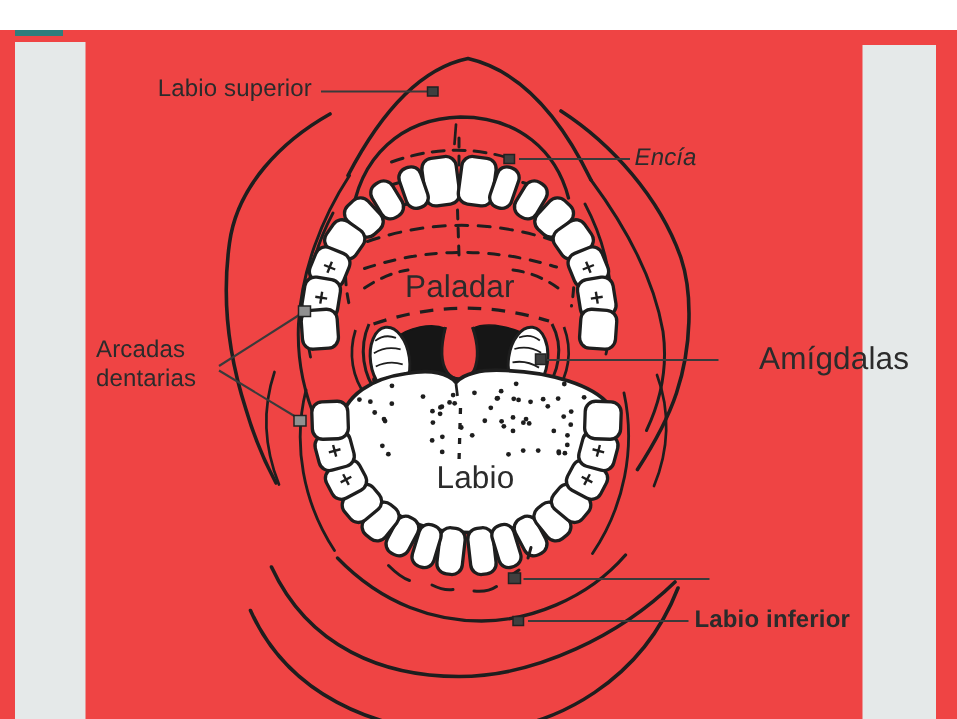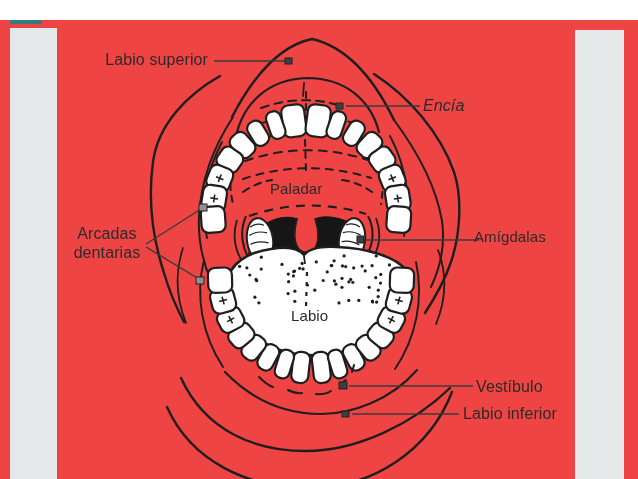--- a/index.html
+++ b/index.html
@@ -10,22 +10,22 @@
   .side-panel{position:absolute;background:#e5e9e9;}
   .panel-left{left:10px;top:8px;width:47px;height:454px;}
   .panel-right{left:575px;top:10px;width:49px;height:456px;}
   .top-accent{position:absolute;left:10px;top:0;width:32px;height:4px;background:#2f7d7c;}
   .bottom-hairline{position:absolute;left:8px;top:471px;width:517px;height:2px;background:#e9eded;}
   svg.figure{position:absolute;left:0;top:0;}
   .lbl{
     position:absolute;color:#2b2b2b;font-size:16px;line-height:1.18;
     white-space:nowrap;letter-spacing:0.1px;
   }
-  .lbl.big{font-size:15px;}
-  .lbl.center{text-align:center;white-space:normal;}
+  .lbl.big{font-size:21px;}
+  .lbl.center{white-space:normal;}
 </style>
 </head>
 <body>
 
 <div class="stage">
 
   <div class="side-panel panel-left"></div>
   <div class="side-panel panel-right"></div>
   <div class="top-accent"></div>
   <div class="bottom-hairline"></div>
@@ -230,17 +230,16 @@
       <rect x="357" y="216" width="7" height="7" fill="#3f3f3f"></rect>
       <rect x="339" y="362" width="8" height="7" fill="#3f3f3f"></rect>
       <rect x="342" y="391" width="7" height="6" fill="#3f3f3f"></rect>
     </g>
   </svg>
 
   <div class="lbl" style="right:430px;top:31px;">Labio superior</div>
   <div class="lbl" style="left:423px;top:77px;font-style:italic;">Encía</div>
   <div class="lbl big" style="left:270px;top:160px;">Paladar</div>
   <div class="lbl center" style="left:64px;top:205px;width:86px;">Arcadas dentarias</div>
-  <div class="lbl big" style="left:474px;top:208px;">Amígdalas</div>
+  <div class="lbl big" style="left:506px;top:208px;">Amígdalas</div>
   <div class="lbl big" style="left:291px;top:287px;">Labio</div>
-  <div class="lbl" style="left:476px;top:358px;">Vestíbulo</div>
-  <div class="lbl" style="left:463px;top:385px;">Labio inferior</div>
+  <div class="lbl" style="left:463px;top:385px;font-weight:bold;">Labio inferior</div>
 </div>
 
 </body></html>

